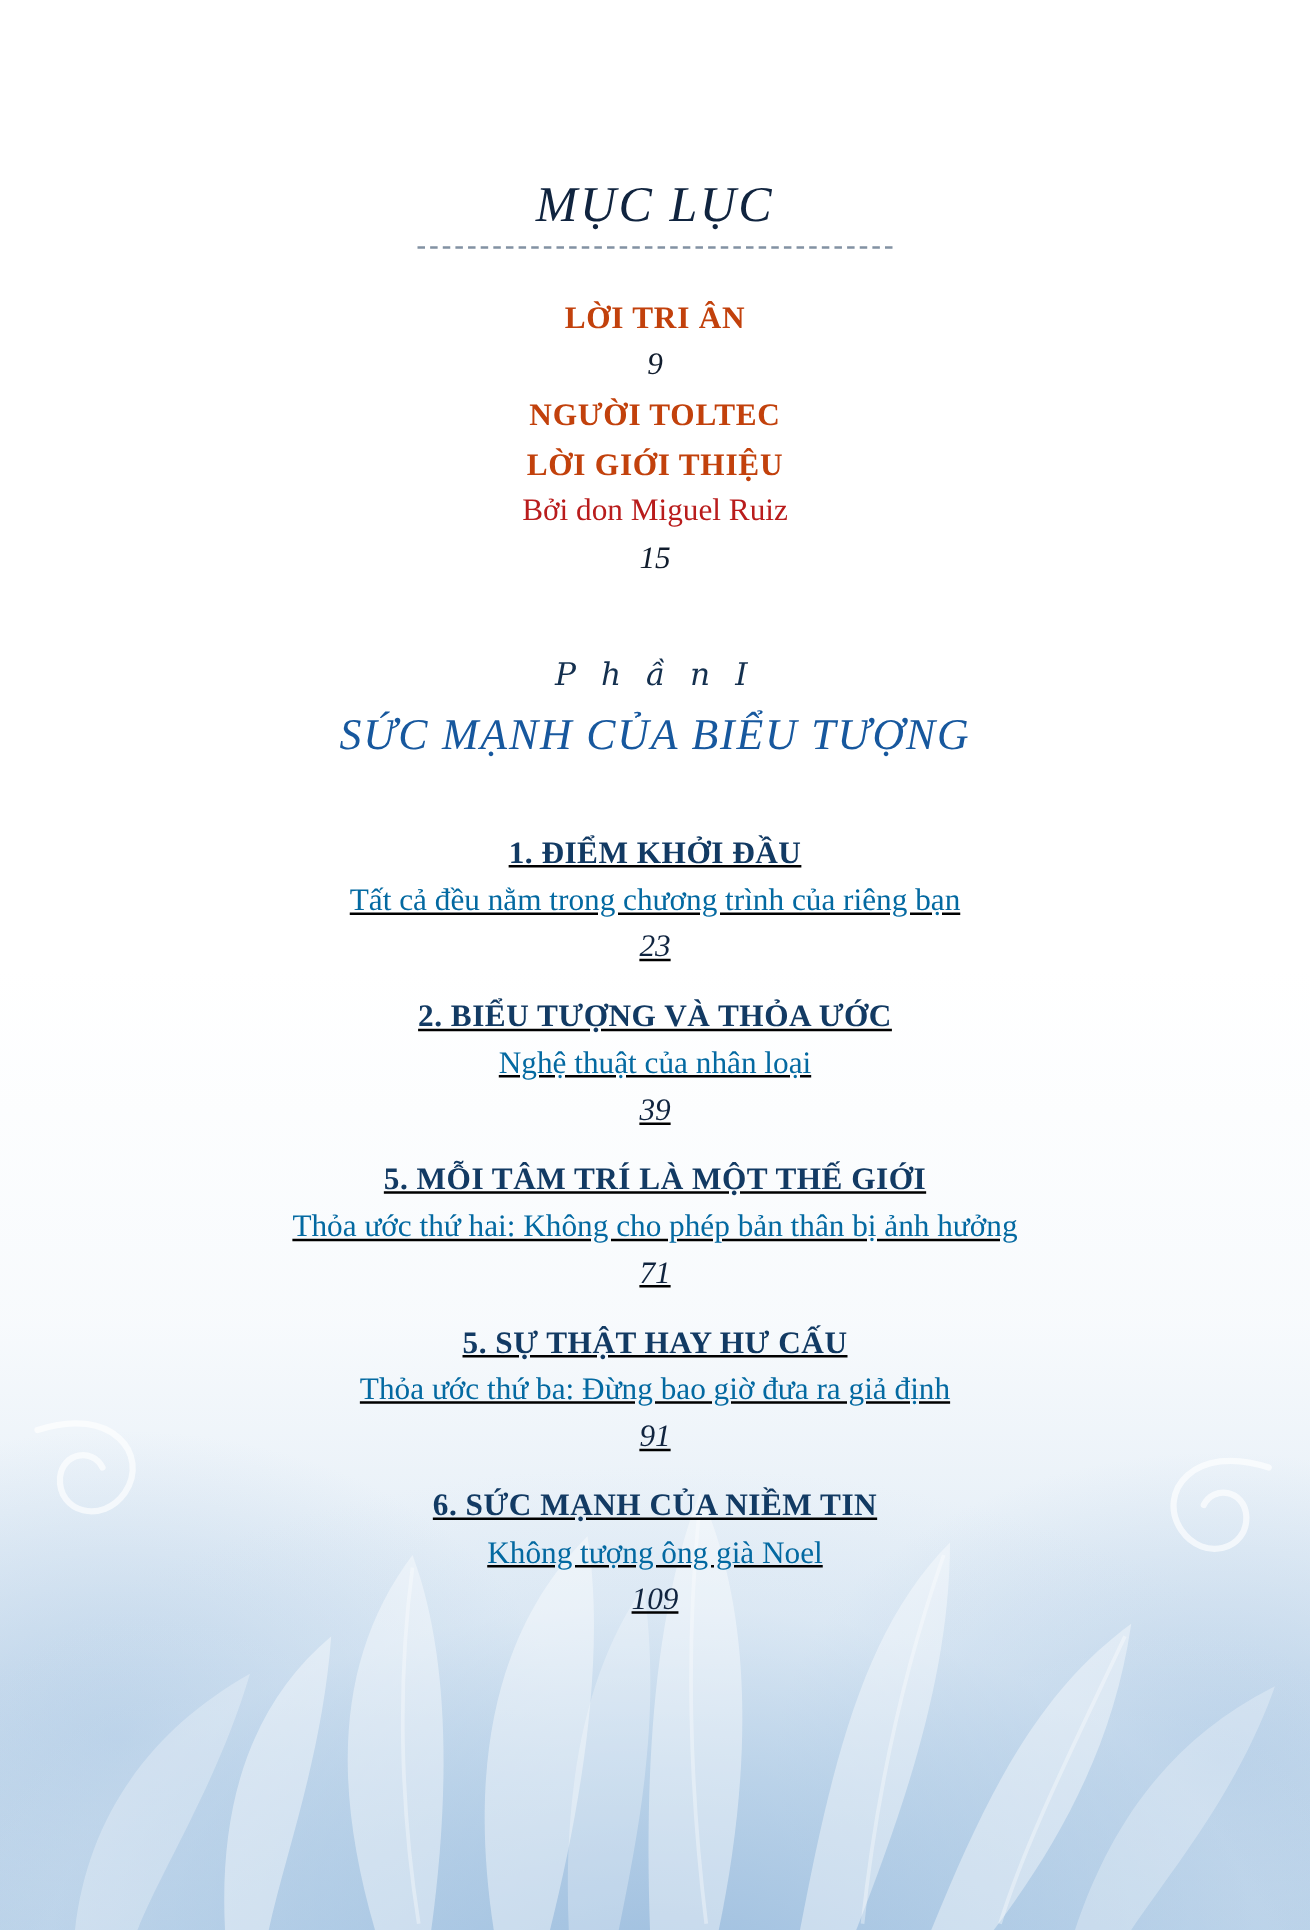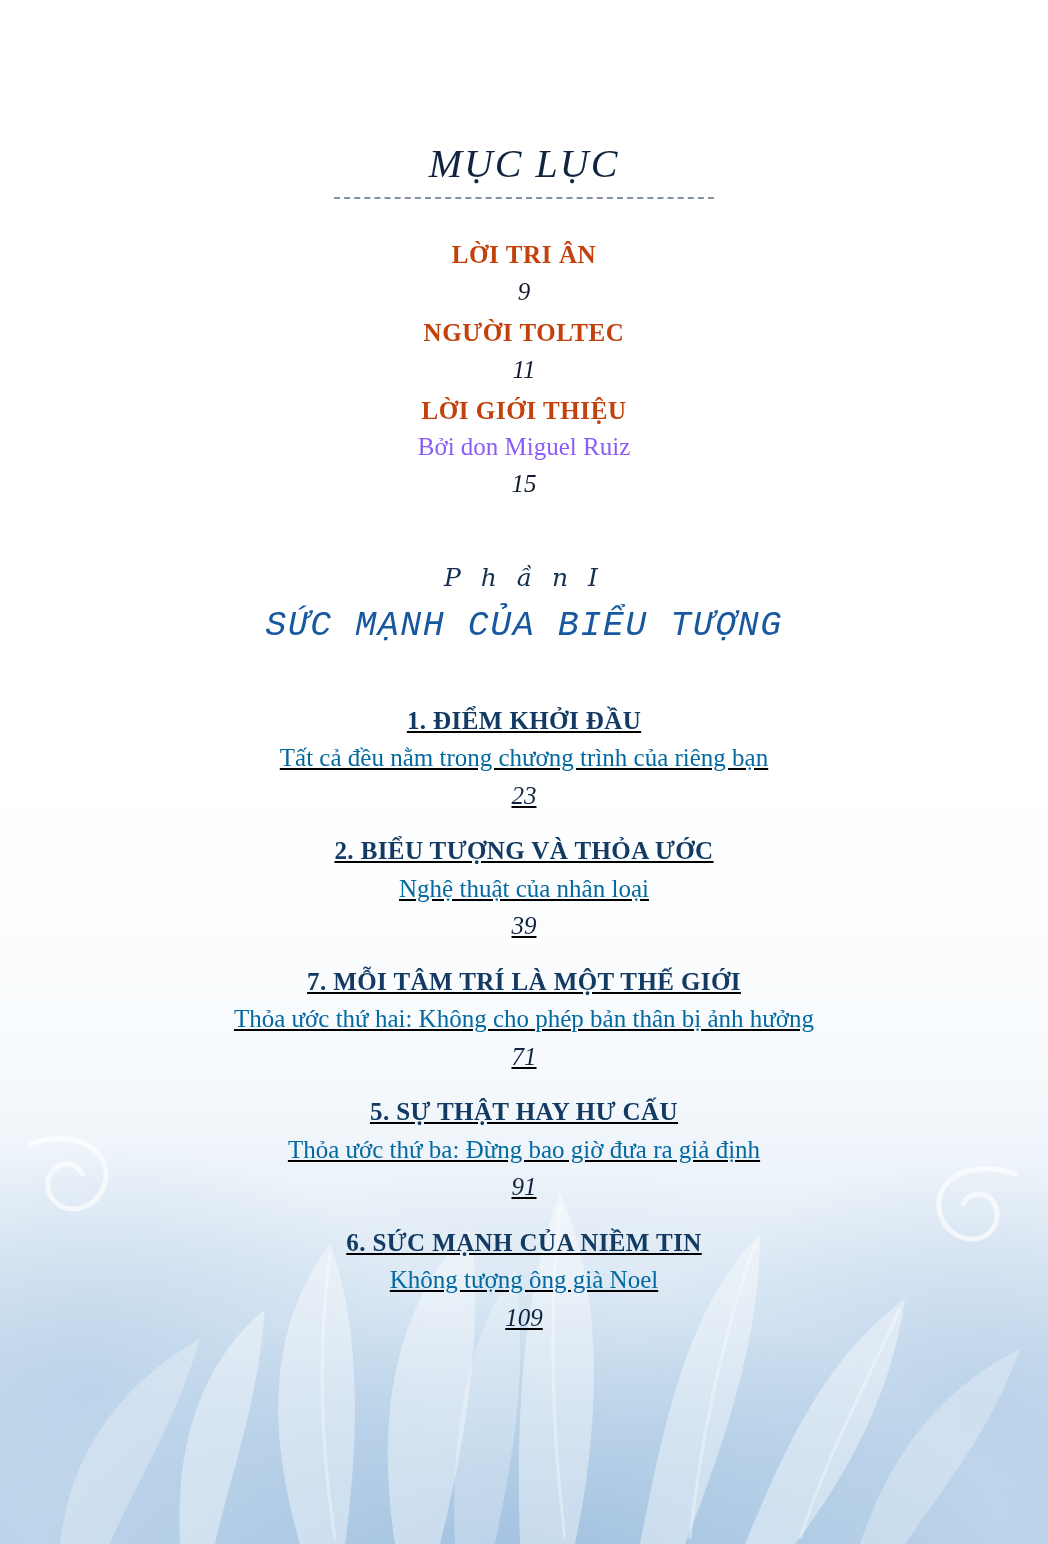--- a/index.html
+++ b/index.html
@@ -77,21 +77,21 @@
   }
   .front-entry .ft {
     font-weight: bold;
     font-size: 25px;
     letter-spacing: 0.6px;
     color: #c2410c;
     line-height: 1.45;
   }
   .front-entry .fs {
     font-size: 25px;
-    color: #8b5cf6;
+    color: #b91c1c;
     line-height: 1.45;
   }
   .front-entry .fp {
     font-style: italic;
     font-size: 25px;
     color: #111d2e;
     line-height: 1.5;
   }
 
   .part-block {
@@ -100,21 +100,21 @@
   }
   .part-label {
     font-family: "DejaVu Serif", serif;
     font-style: italic;
     font-size: 25px;
     letter-spacing: 6px;
     color: #14304f;
     margin-bottom: 14px;
   }
   .part-title {
-    font-family: Liberation Mono, monospace;
+    font-family: Liberation Serif, serif;
     font-style: italic;
     font-size: 35px;
     letter-spacing: 1.5px;
     color: #17589e;
     white-space: nowrap;
   }
 
   .chapters {
     margin-top: 30px;
   }
@@ -180,21 +180,20 @@
   <div class="toc-title">MỤC LỤC</div>
   <div class="rule"></div>
 
   <div class="front-matter">
     <div class="front-entry">
       <div class="ft">LỜI TRI ÂN</div>
       <div class="fp">9</div>
     </div>
     <div class="front-entry">
       <div class="ft">NGƯỜI TOLTEC</div>
-      <div class="fp">11</div>
     </div>
     <div class="front-entry">
       <div class="ft">LỜI GIỚI THIỆU</div>
       <div class="fs">Bởi don Miguel Ruiz</div>
       <div class="fp">15</div>
     </div>
   </div>
 
   <div class="part-block">
     <div class="part-label">P h ầ n   I</div>
@@ -206,21 +205,21 @@
       <div class="ch-title">1. ĐIỂM KHỞI ĐẦU</div>
       <div class="ch-sub">Tất cả đều nằm trong chương trình của riêng bạn</div>
       <div class="ch-page">23</div>
     </div>
     <div class="chapter">
       <div class="ch-title">2. BIỂU TƯỢNG VÀ THỎA ƯỚC</div>
       <div class="ch-sub">Nghệ thuật của nhân loại</div>
       <div class="ch-page">39</div>
     </div>
     <div class="chapter">
-      <div class="ch-title">7. MỖI TÂM TRÍ LÀ MỘT THẾ GIỚI</div>
+      <div class="ch-title">5. MỖI TÂM TRÍ LÀ MỘT THẾ GIỚI</div>
       <div class="ch-sub">Thỏa ước thứ hai: Không cho phép bản thân bị ảnh hưởng</div>
       <div class="ch-page">71</div>
     </div>
     <div class="chapter">
       <div class="ch-title">5. SỰ THẬT HAY HƯ CẤU</div>
       <div class="ch-sub">Thỏa ước thứ ba: Đừng bao giờ đưa ra giả định</div>
       <div class="ch-page">91</div>
     </div>
     <div class="chapter">
       <div class="ch-title">6. SỨC MẠNH CỦA NIỀM TIN</div>

